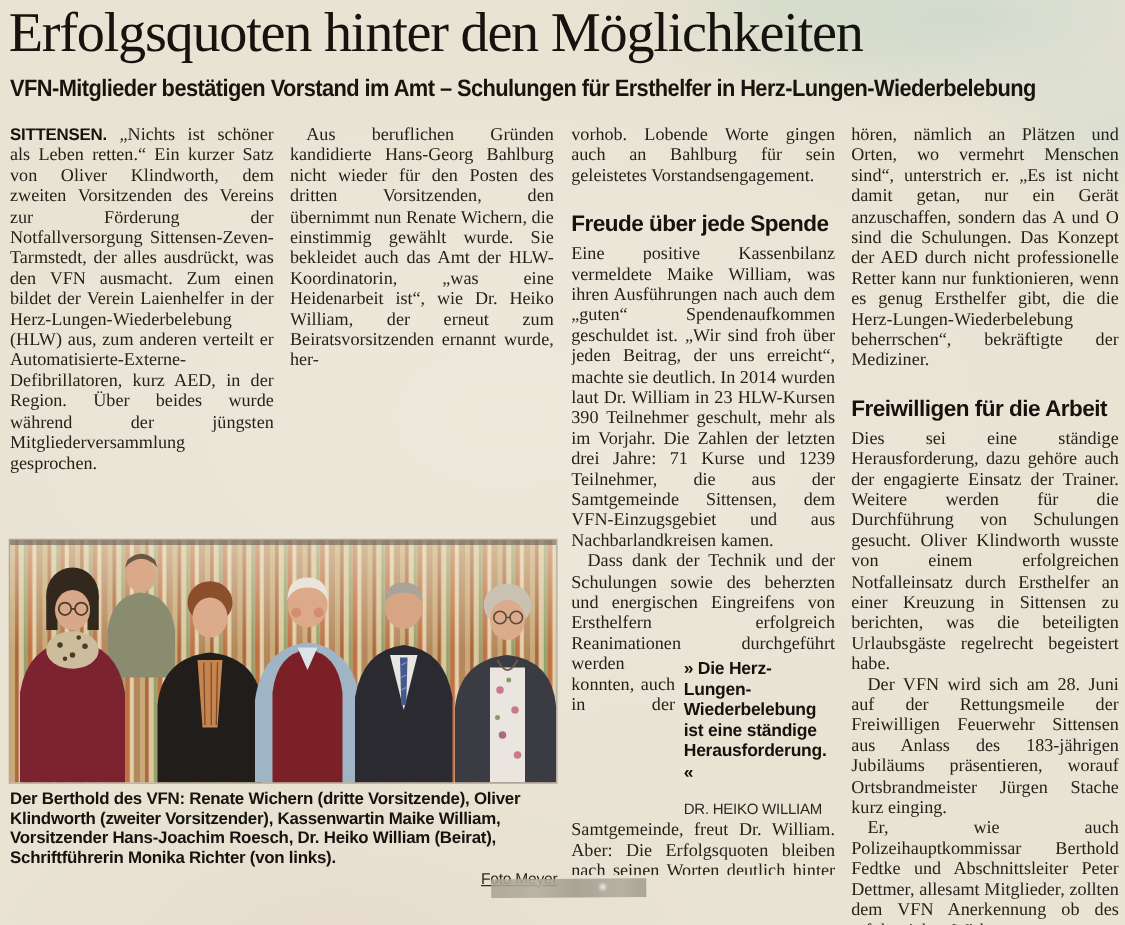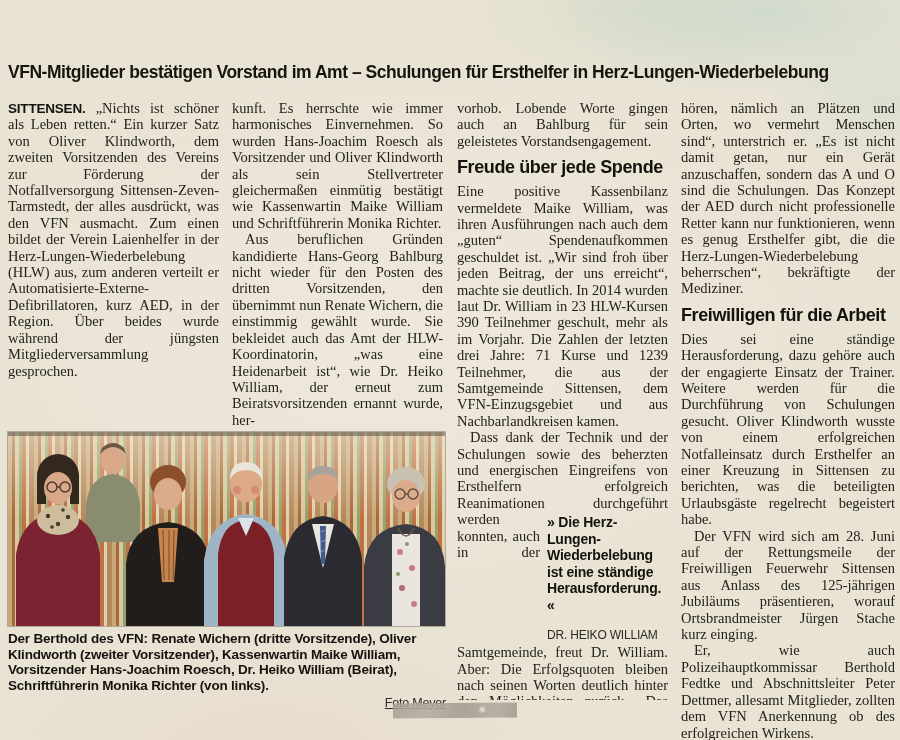--- a/index.html
+++ b/index.html
@@ -30,21 +30,21 @@
   }
   .c1{left:8px;height:331px;overflow:hidden;}
   .c2{left:232px;height:331px;overflow:hidden;}
   .c3{left:457px;height:600px;overflow:hidden;}
   .c4{left:681px;width:214px;height:640px;overflow:hidden;}
   .col p{margin:0;}
   .col p.ind{text-indent:13px;}
   .dateline{font:700 13.5px "Liberation Sans", sans-serif;letter-spacing:-.2px;color:#16130f;margin-top:48px;}
   .sec-head{
     font:700 18px/1.05 "Liberation Sans", sans-serif;letter-spacing:-.4px;
-    margin:9px 0 6px;text-align:left;color:#15120d;
+    margin:21px 0 6px;text-align:left;color:#15120d;
   }
   .pq{
     float:right;width:121px;margin:3px 0 2px 7px;text-align:left;
     font:700 14px/16.5px "Liberation Sans", sans-serif;letter-spacing:-.2px;color:#15120d;
     text-indent:0;
   }
   .pq-attr{display:block;font:400 12px/13px "Liberation Sans", sans-serif;
     letter-spacing:-.2px;margin-top:16px;color:#2c2922;}
   .photo{
     position:absolute;left:8px;top:432px;width:437px;height:194px;
@@ -62,43 +62,43 @@
       radial-gradient(circle 6px at 72% 45%, rgba(245,243,235,.9), transparent 70%),
       linear-gradient(90deg,#a9a395,#b4aea1 28%,#a29c8f 55%,#b1ab9e 82%,#a39d90);
     opacity:.88;transform:rotate(-.4deg);
   }
 </style>
 </head>
 <body>
 
 <div class="page">
 
+  <h1 class="headline">Erfolgsquoten hinter den Möglichkeiten</h1>
   <p class="subhead">VFN-Mitglieder bestätigen Vorstand im Amt – Schulungen für Ersthelfer in Herz-Lungen-Wiederbelebung</p>
 
   <div class="col c1">
     <p><b class="dateline">SITTENSEN.</b> <span>„Nichts ist schöner als Leben retten.“ Ein kurzer Satz von Oliver Klindworth, dem zweiten Vorsitzenden des Vereins zur Förderung der Notfallversorgung Sittensen-Zeven-Tarmstedt, der alles ausdrückt, was den VFN ausmacht. Zum einen bildet der Verein Laienhelfer in der Herz-Lungen-Wiederbelebung (HLW) aus, zum anderen verteilt er Automatisierte-Externe-Defibrillatoren, kurz AED, in der Region. Über beides wurde während der jüngsten Mitgliederversammlung gesprochen.</span></p>
   </div>
 
   <div class="col c2">
-    <p>kunft. Es herrschte wie immer harmonisches Einvernehmen. So wurden Hans-Joachim Roesch als Vorsitzender und Oliver Klindworth als sein Stellvertreter gleichermaßen einmütig bestätigt wie Kassenwartin Maike William und Schriftführerin Monika Richter.</p>
     <p class="ind">Aus beruflichen Gründen kandidierte Hans-Georg Bahlburg nicht wieder für den Posten des dritten Vorsitzenden, den übernimmt nun Renate Wichern, die einstimmig gewählt wurde. Sie bekleidet auch das Amt der HLW-Koordinatorin, „was eine Heidenarbeit ist“, wie Dr. Heiko William, der erneut zum Beiratsvorsitzenden ernannt wurde, her-</p>
   </div>
 
   <div class="col c3">
     <p>vorhob. Lobende Worte gingen auch an Bahlburg für sein geleistetes Vorstandsengagement.</p>
     <h2 class="sec-head">Freude über jede Spende</h2>
     <p>Eine positive Kassenbilanz vermeldete Maike William, was ihren Ausführungen nach auch dem „guten“ Spendenaufkommen geschuldet ist. „Wir sind froh über jeden Beitrag, der uns erreicht“, machte sie deutlich. In 2014 wurden laut Dr. William in 23 HLW-Kursen 390 Teilnehmer geschult, mehr als im Vorjahr. Die Zahlen der letzten drei Jahre: 71 Kurse und 1239 Teilnehmer, die aus der Samtgemeinde Sittensen, dem VFN-Einzugsgebiet und aus Nachbarlandkreisen kamen.</p>
     <p class="ind"><span>Dass dank der Technik und der Schulungen sowie des beherzten und energischen Eingreifens von Ersthelfern erfolgreich Reanimationen durchgeführt werden</span><span class="pq"><span>»</span><span> Die Herz-Lungen-Wiederbelebung ist eine ständige Herausforderung. </span><span>«</span><span class="pq-attr">DR. HEIKO WILLIAM</span></span><span> konnten, auch in der Samtgemeinde, freut Dr. William. Aber: Die Erfolgsquoten bleiben nach seinen Worten deutlich hinter den Möglichkeiten zurück. „Das liegt auch daran, dass die AED häufig ungezielt aufgestellt werden, also nicht dort, wo sie hinge-</span></p>
   </div>
 
   <div class="col c4">
     <p>hören, nämlich an Plätzen und Orten, wo vermehrt Menschen sind“, unterstrich er. „Es ist nicht damit getan, nur ein Gerät anzuschaffen, sondern das A und O sind die Schulungen. Das Konzept der AED durch nicht professionelle Retter kann nur funktionieren, wenn es genug Ersthelfer gibt, die die Herz-Lungen-Wiederbelebung beherrschen“, bekräftigte der Mediziner.</p>
     <h2 class="sec-head">Freiwilligen für die Arbeit</h2>
     <p>Dies sei eine ständige Herausforderung, dazu gehöre auch der engagierte Einsatz der Trainer. Weitere werden für die Durchführung von Schulungen gesucht. Oliver Klindworth wusste von einem erfolgreichen Notfalleinsatz durch Ersthelfer an einer Kreuzung in Sittensen zu berichten, was die beteiligten Urlaubsgäste regelrecht begeistert habe.</p>
-    <p class="ind">Der VFN wird sich am 28. Juni auf der Rettungsmeile der Freiwilligen Feuerwehr Sittensen aus Anlass des 125-jährigen Jubiläums präsentieren, worauf Ortsbrandmeister Jürgen Stache kurz einging.</p>
+    <p class="ind">Der VFN wird sich am 28. Juni auf der Rettungsmeile der Freiwilligen Feuerwehr Sittensen aus Anlass des 183-jährigen Jubiläums präsentieren, worauf Ortsbrandmeister Jürgen Stache kurz einging.</p>
     <p class="ind"><span>Er, wie auch Polizeihauptkommissar Berthold Fedtke und Abschnittsleiter Peter Dettmer, allesamt Mitglieder, zollten dem VFN Anerkennung ob des erfolgreichen Wirkens.</span> </p>
   </div>
 
   <svg class="photo" viewBox="0 0 437 194" preserveAspectRatio="none" aria-hidden="true">
     <defs>
       <pattern id="curtain" width="26" height="194" patternUnits="userSpaceOnUse">
         <rect x="0" width="4" height="194" fill="#c9a978"></rect>
         <rect x="4" width="3" height="194" fill="#a9683c"></rect>
         <rect x="7" width="4" height="194" fill="#d9c79d"></rect>
         <rect x="11" width="3" height="194" fill="#97a06b"></rect>

